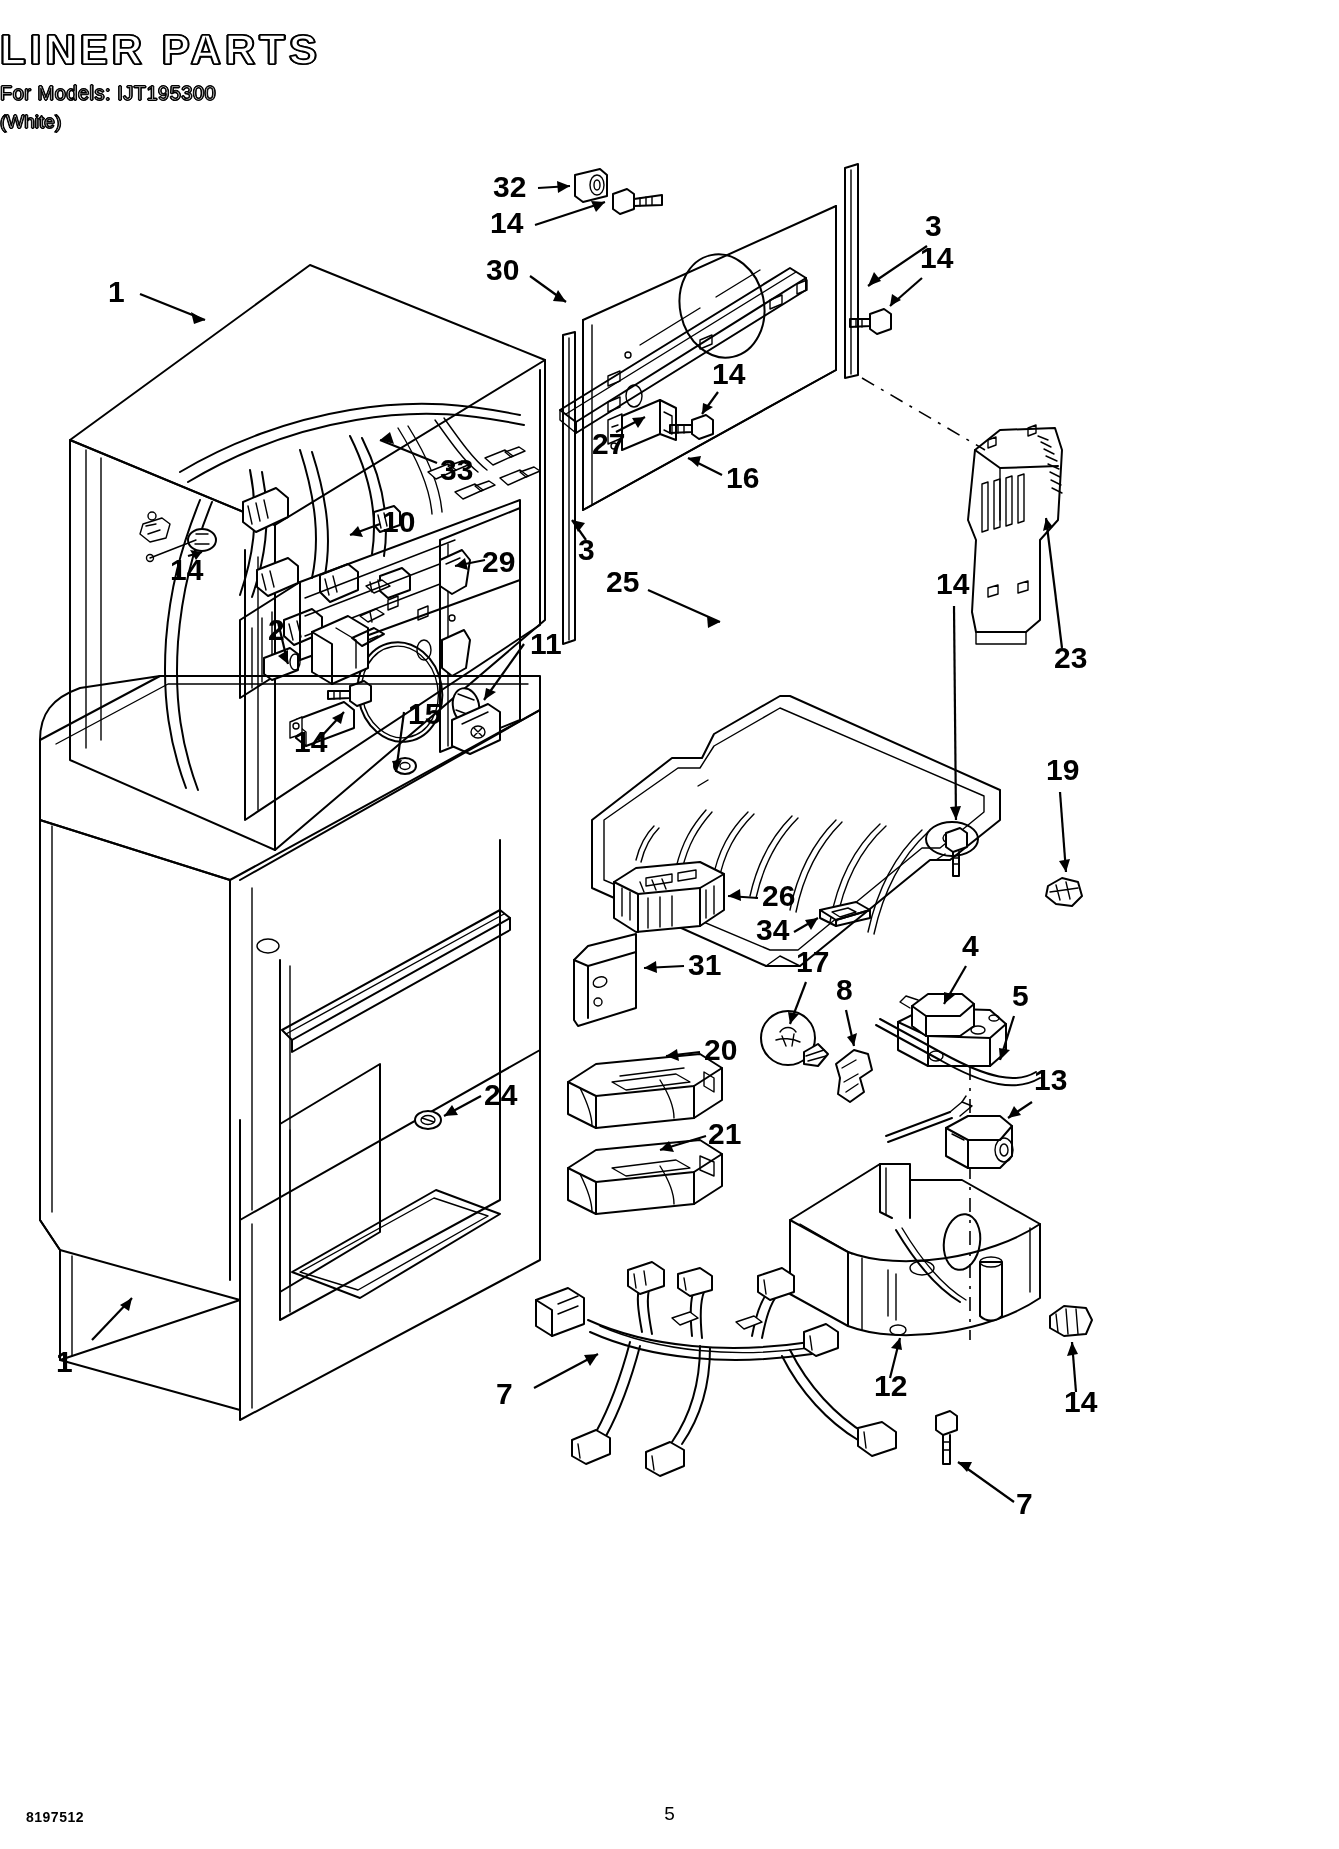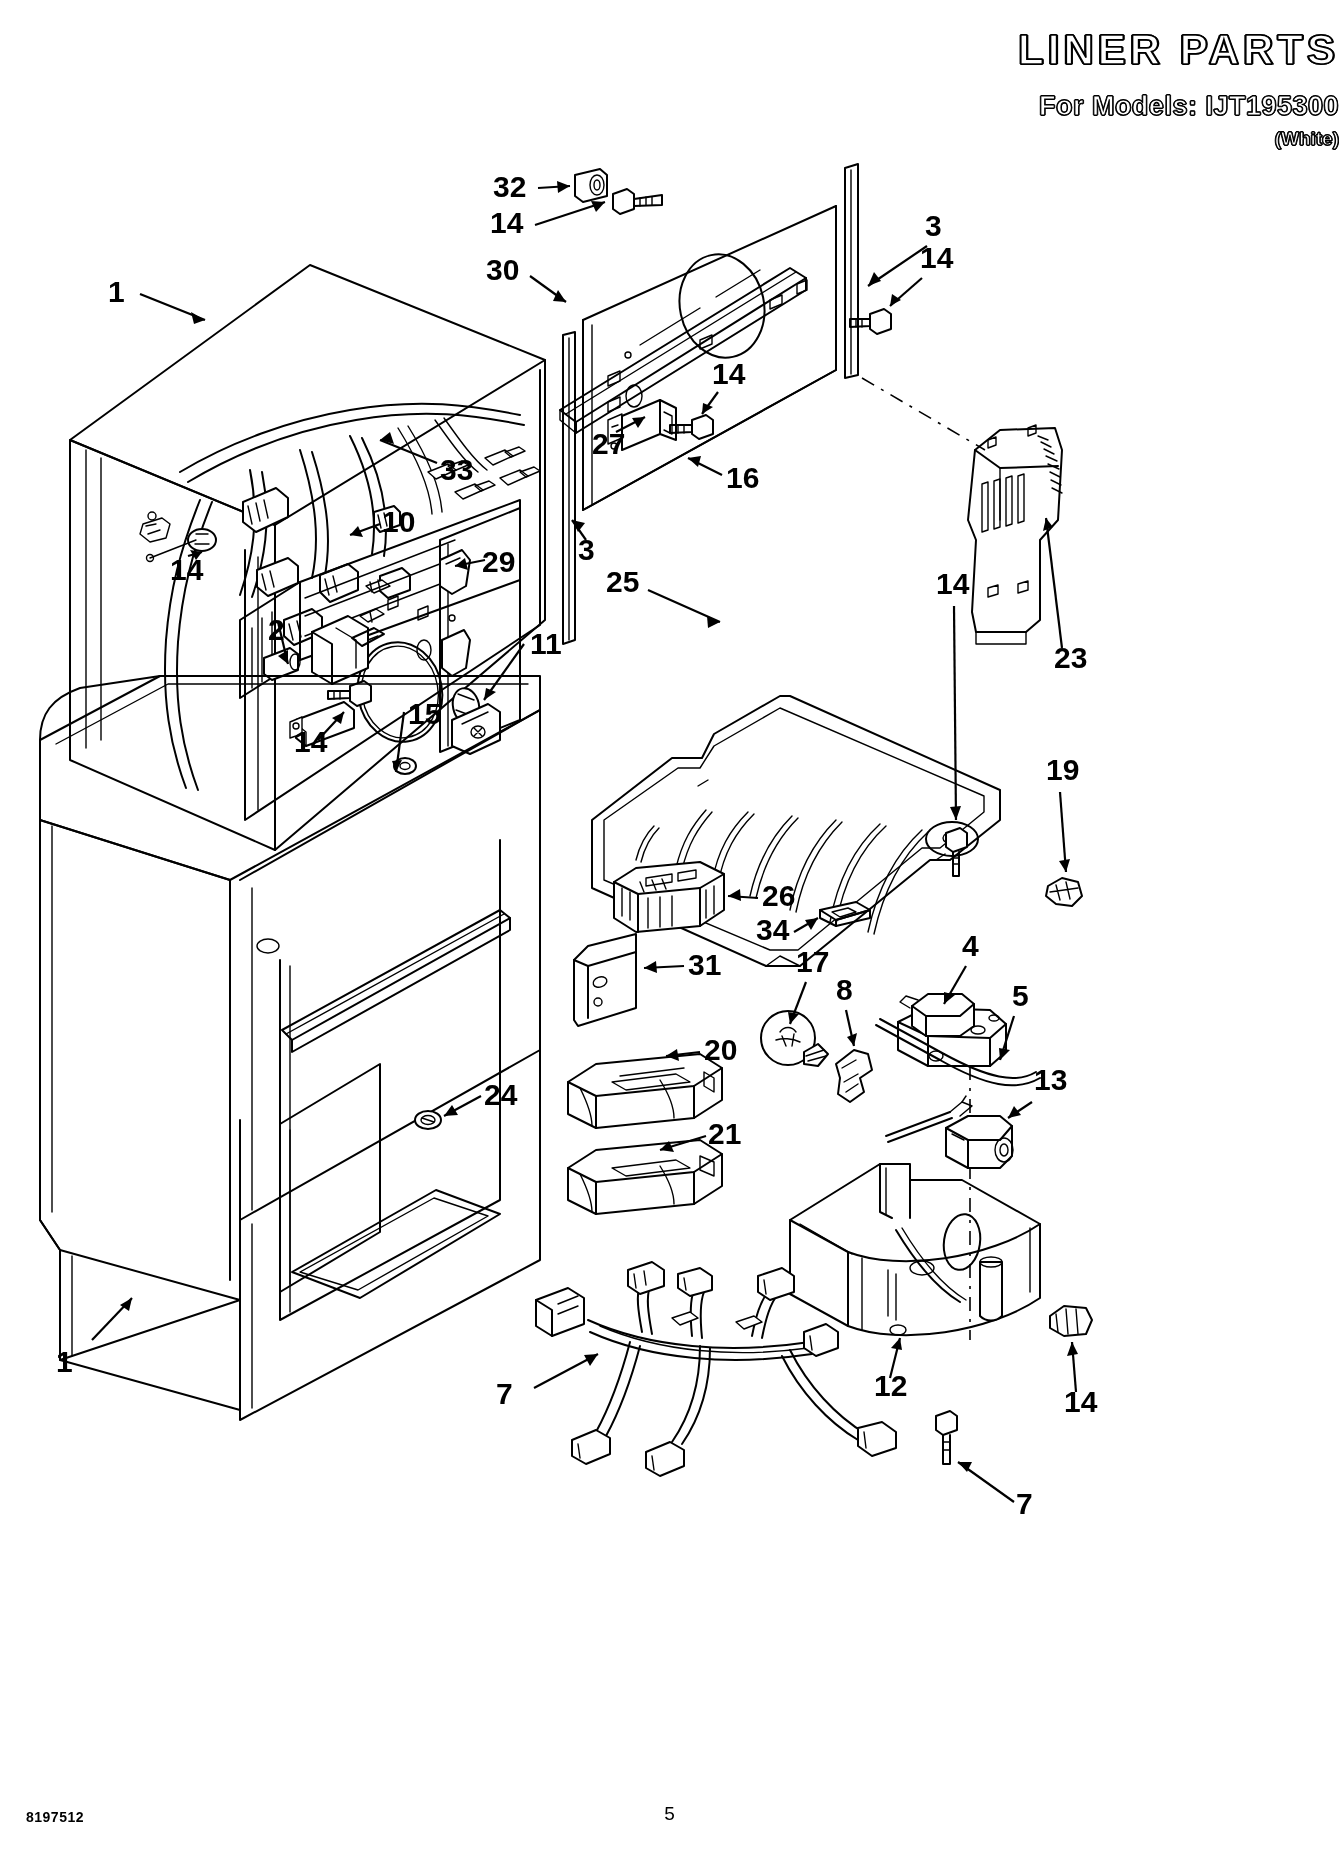--- a/index.html
+++ b/index.html
@@ -9,45 +9,45 @@
     width: 1339px; height: 1849px;
     font-family: "Liberation Sans", sans-serif;
   }
   #page {
     position: relative;
     width: 1339px; height: 1849px;
     background: #fff;
     overflow: hidden;
   }
   
-  .header { position: absolute; top: 0; left: 0; width: 100%; text-align: right; }
+  .header { position: absolute; top: 0; left: 0; width: 100%; text-align: left; }
   .title {
     margin-top: 26px;
     font-family: "Liberation Sans", sans-serif;
     font-size: 42px;
     font-weight: bold;
     letter-spacing: 4px;
     color: #ffffff;
     -webkit-text-stroke: 1.6px #000;
     text-shadow:
       -1.4px 0 #000, 1.4px 0 #000, 0 -1.4px #000, 0 1.4px #000;
   }
   .subtitle {
-    margin-top: 17px;
-    font-size: 27px;
-    font-weight: bold;
+    margin-top: 8px;
+    font-size: 20px;
+    font-weight: normal;
     color: #ffffff;
     -webkit-text-stroke: 1.1px #000;
     text-shadow: -1px 0 #000, 1px 0 #000, 0 -1px #000, 0 1px #000;
     letter-spacing: 0.5px;
   }
   .subtitle2 {
     margin-top: 6px;
     font-size: 19px;
-    font-weight: bold;
+    font-weight: normal;
     color: #ffffff;
     -webkit-text-stroke: 1.1px #000;
     text-shadow: -1px 0 #000, 1px 0 #000, 0 -1px #000, 0 1px #000;
   }
   
   .footer { position: absolute; bottom: 24px; left: 0; width: 100%; }
   .footer-left {
     position: absolute; left: 26px; bottom: 0;
     font-size: 14px; font-weight: bold; color: #000;
     letter-spacing: 0.5px;

